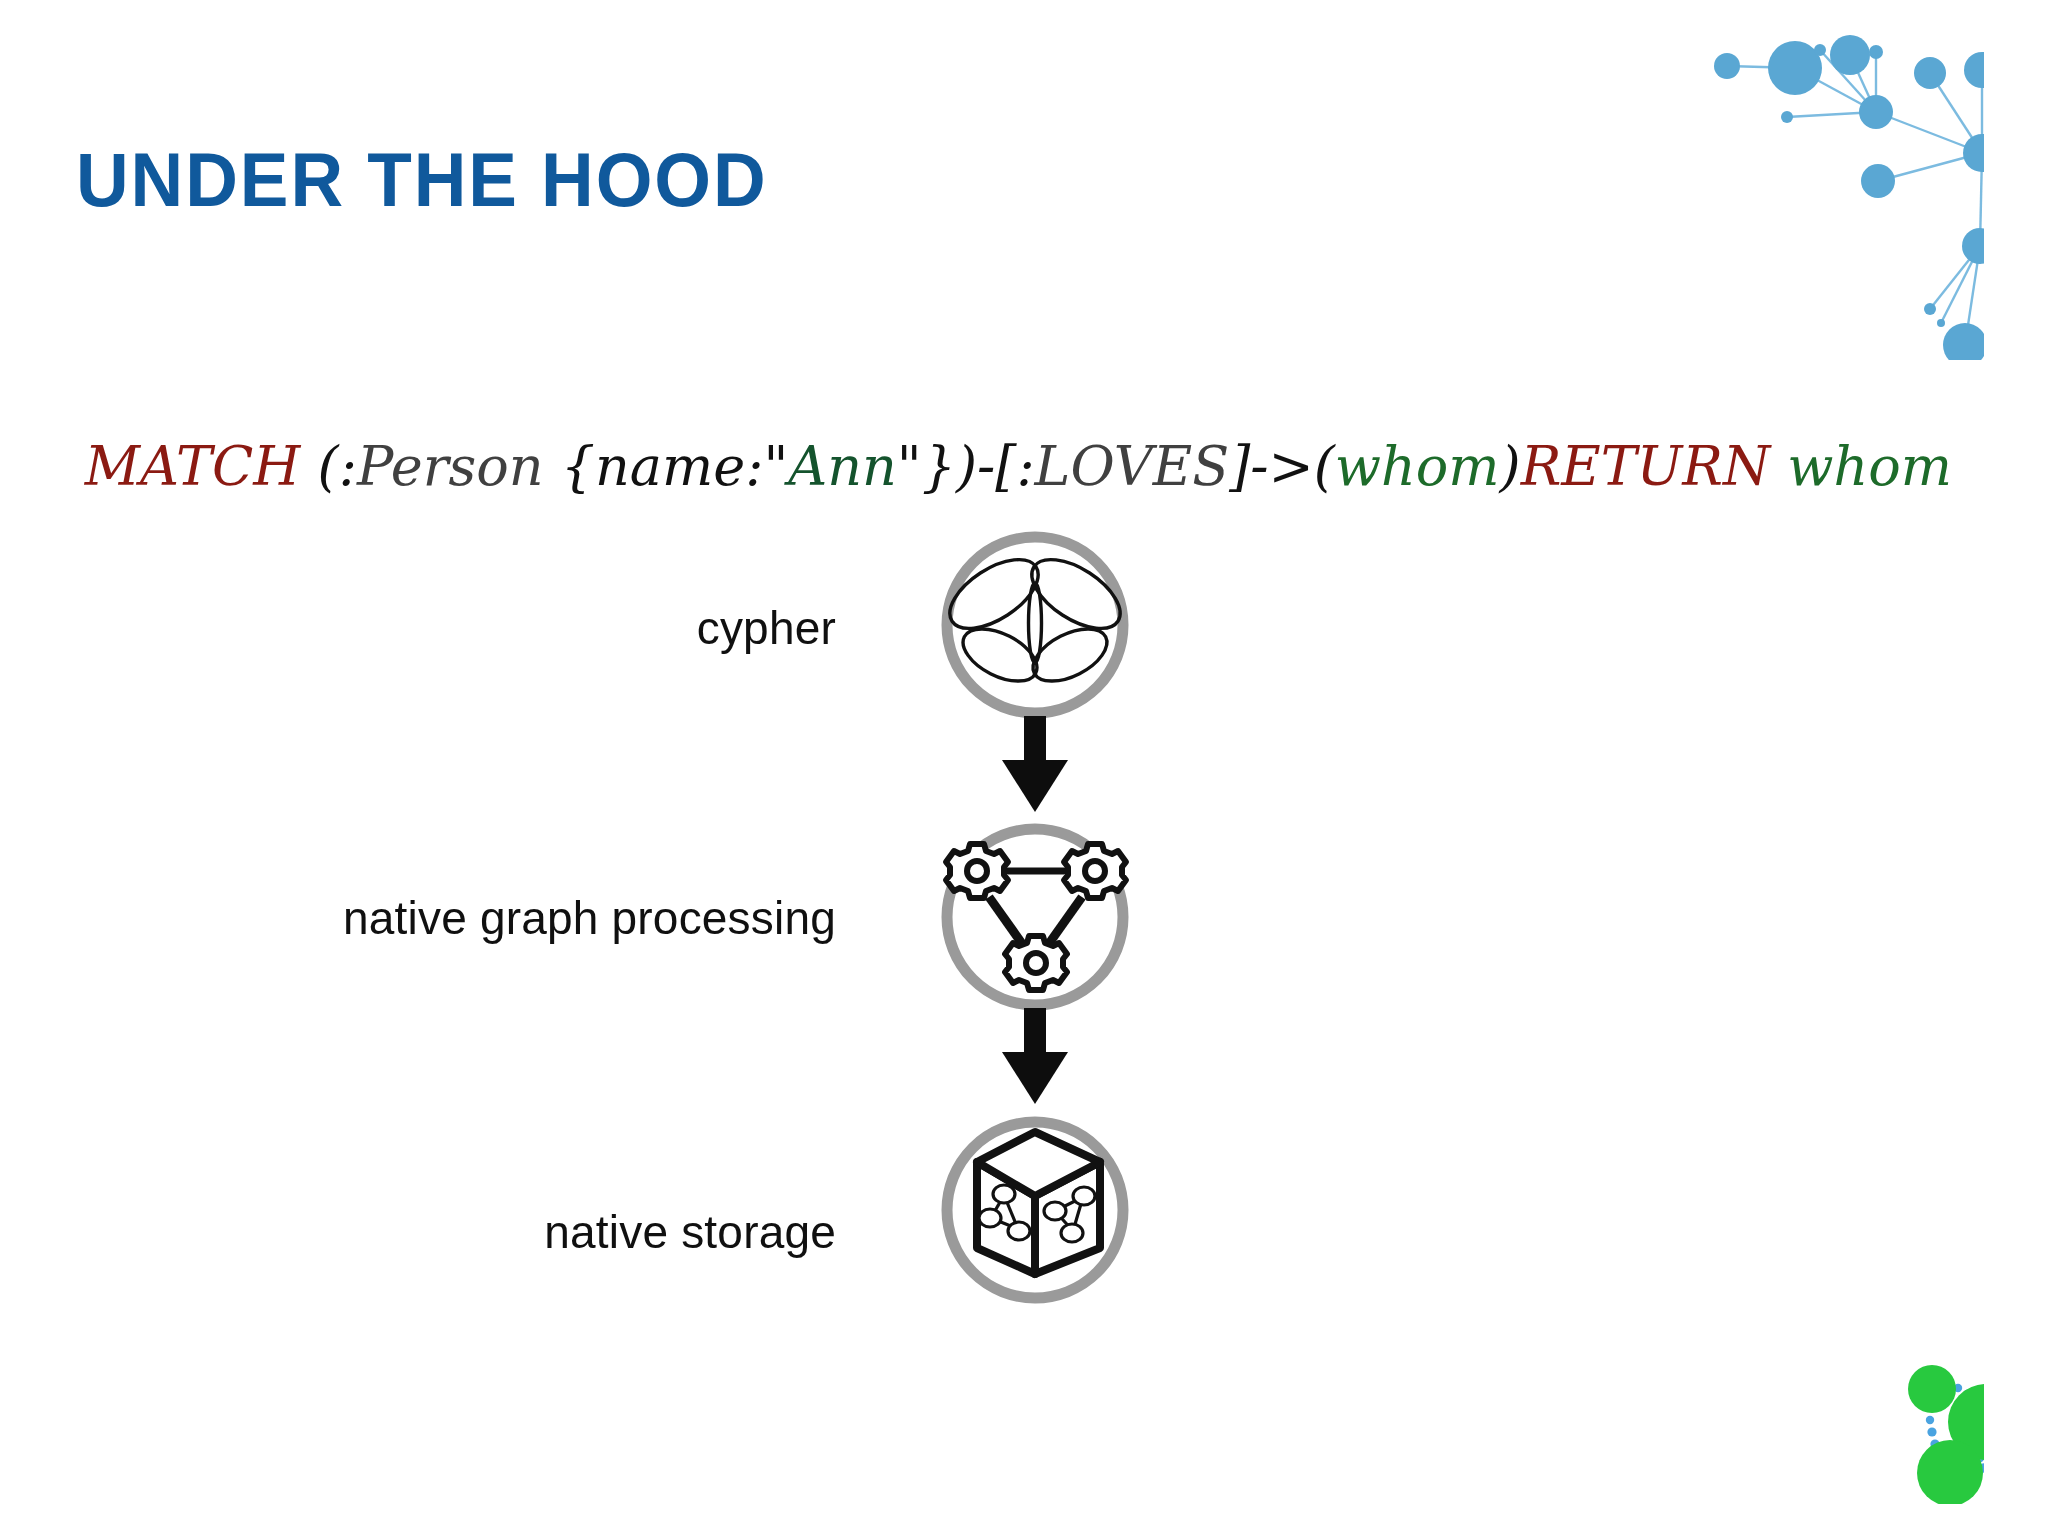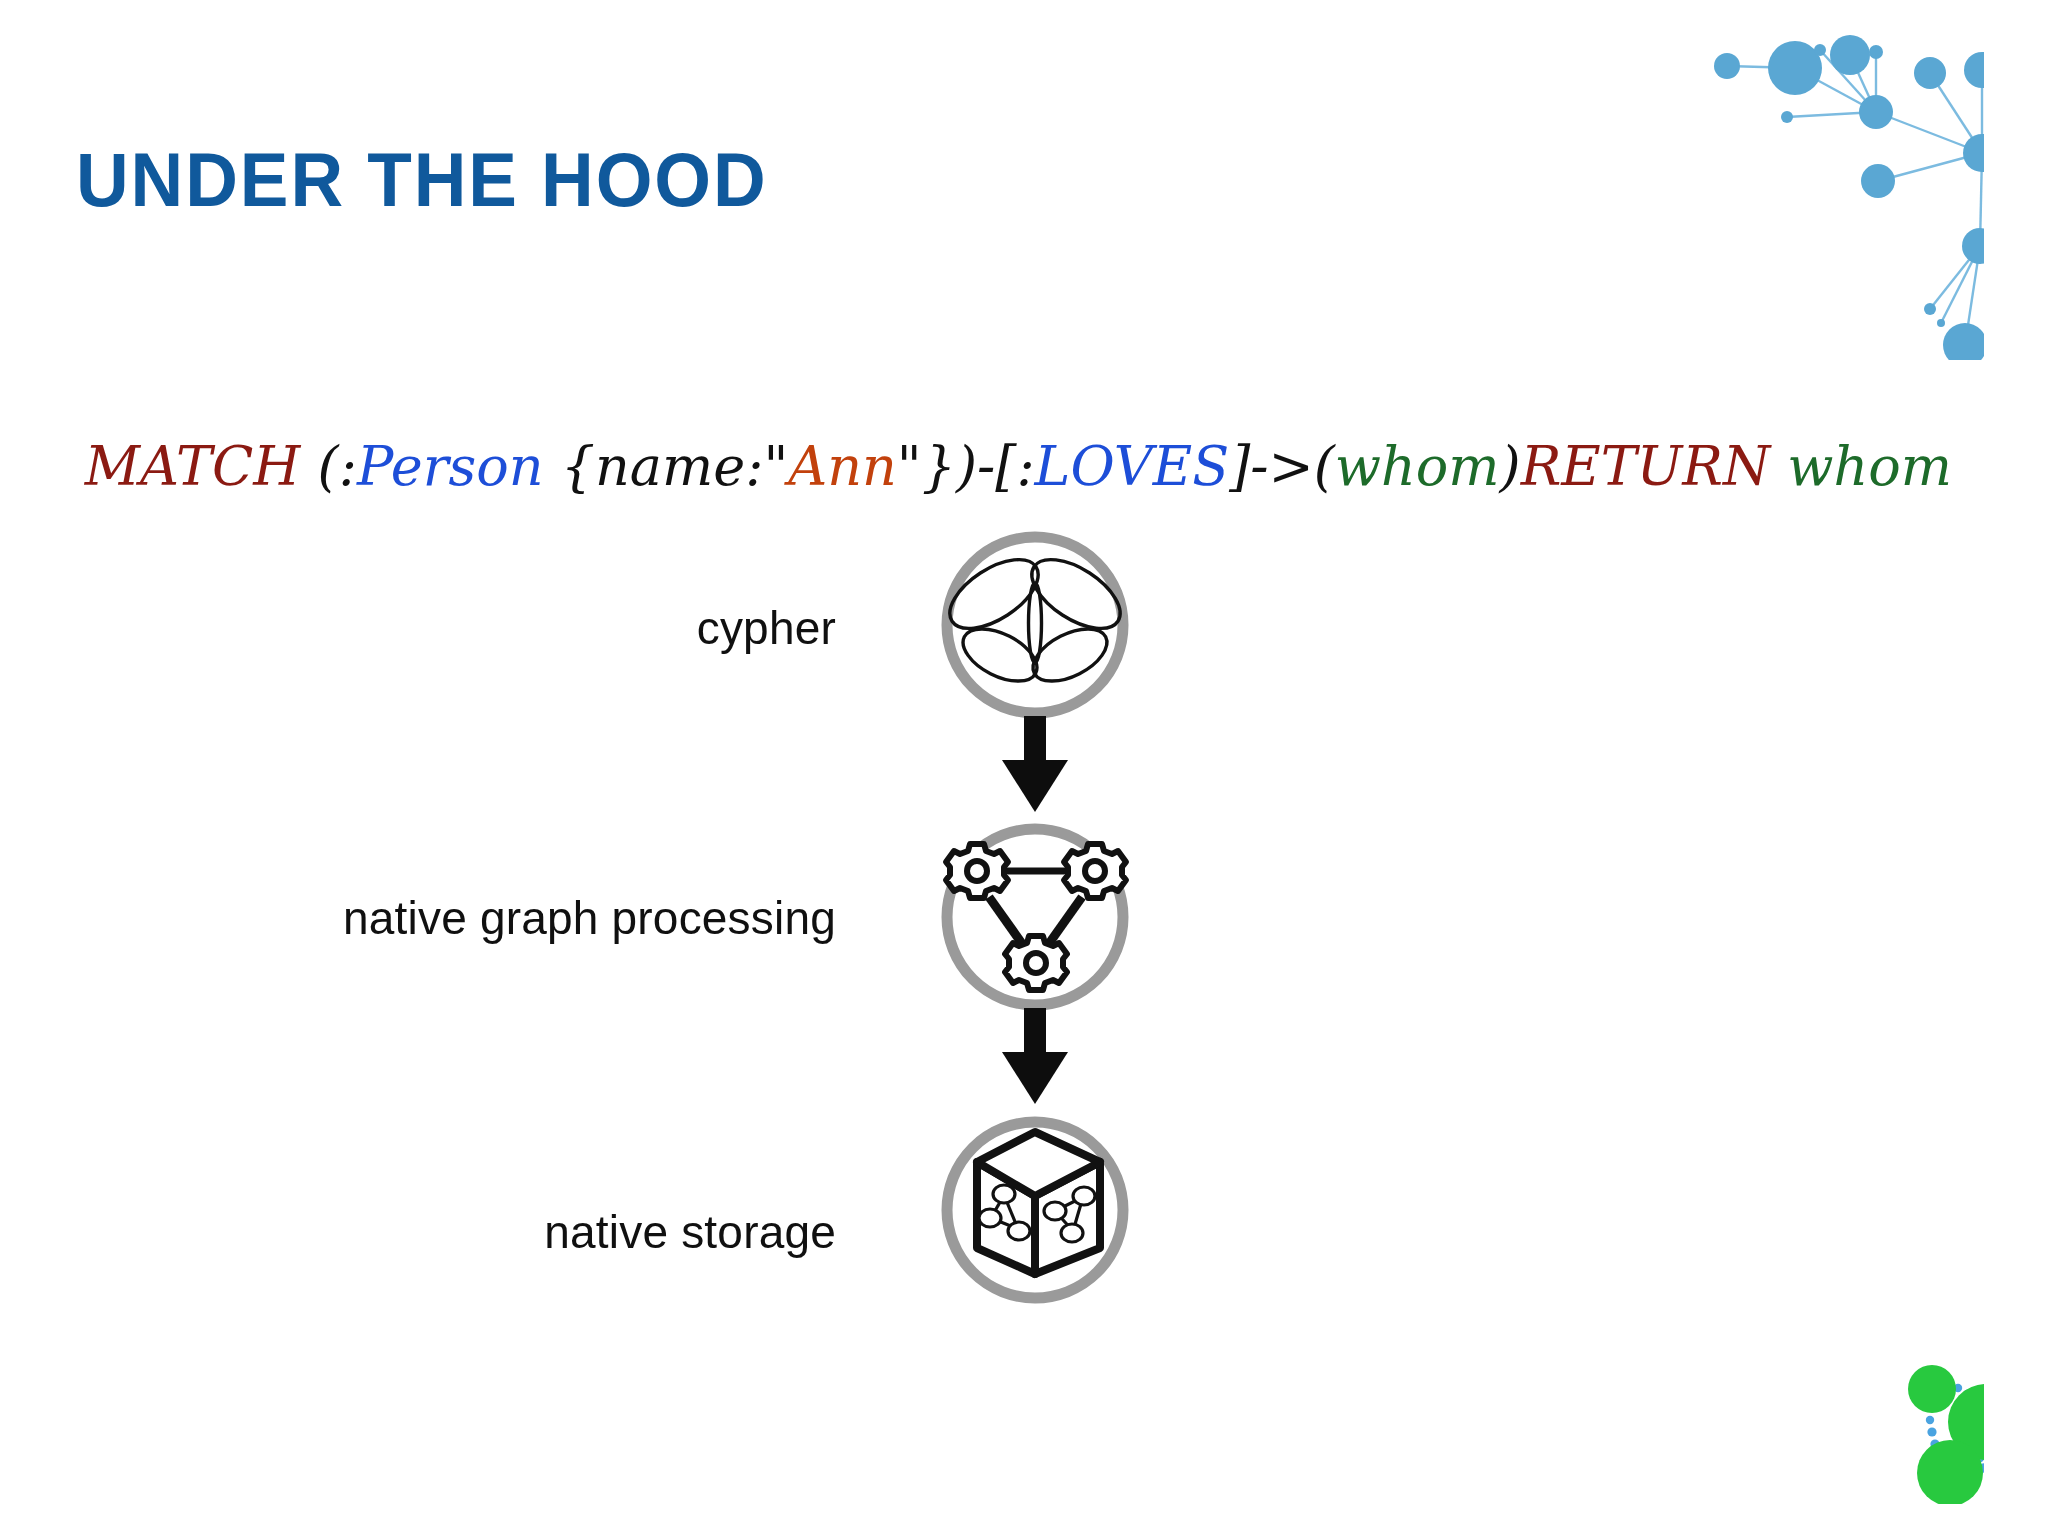--- a/index.html
+++ b/index.html
@@ -45,23 +45,23 @@
     line-height: 1.0;
     white-space: pre;
     letter-spacing: 0px;
     color: #111111;
   }
   #code-line .tok {
     font-family: "DejaVu Serif", "Liberation Serif", serif;
     font-style: italic;
   }
   .tok-kw     { color: #8b1a12; }
-  .tok-label  { color: #1d4ed8; }
+  .tok-label  { color: #404040; }
   .tok-punct  { color: #111111; }
-  .tok-string { color: #c2410c; }
+  .tok-string { color: #14532d; }
   .tok-var    { color: #1d6b2a; }
 
   
   #graph-logo {
     position: absolute;
     left: 1680px;
     top: 8px;
     width: 372px;
     height: 352px;
   }

